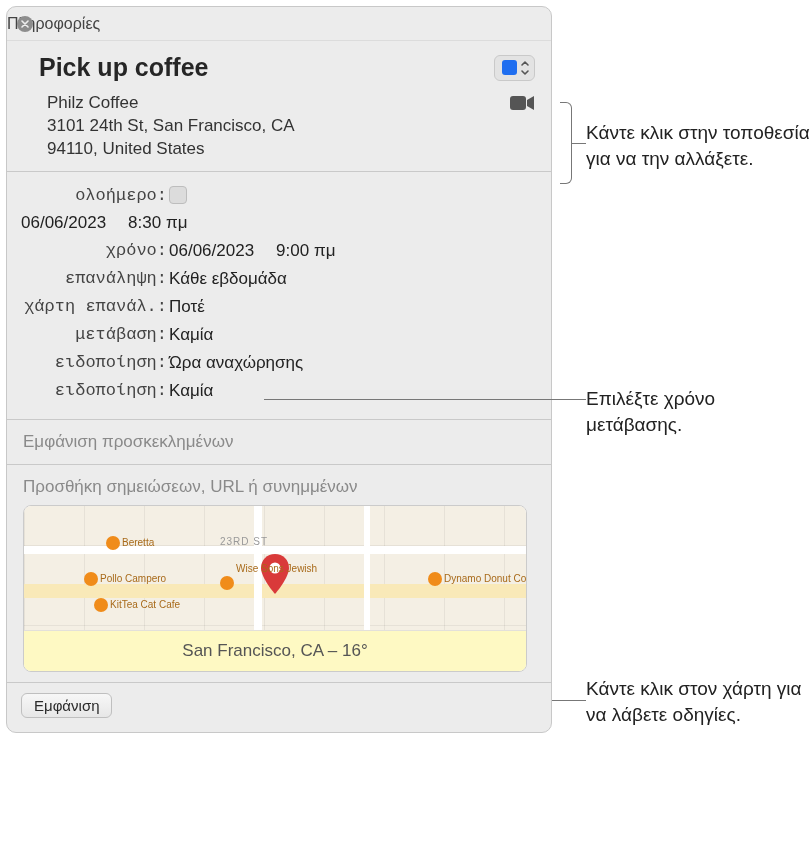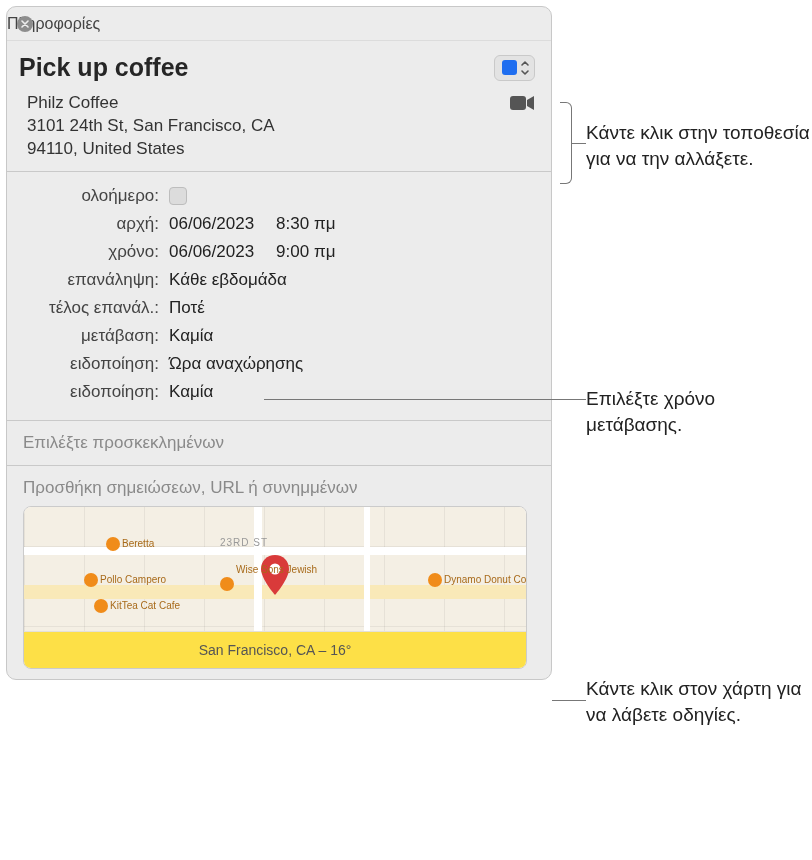--- a/index.html
+++ b/index.html
@@ -45,21 +45,21 @@
       justify-content: center;
       cursor: pointer;
     }
     .close-btn svg { display:block; }
     .titlebar-title {
       font-size: 16px;
       color: #444;
       font-weight: 500;
     }
     .header {
-      padding: 12px 16px 10px 12px;
+      padding: 12px 16px 10px 32px;
     }
     .header-row1 {
       display: flex;
       align-items: center;
       justify-content: space-between;
     }
     .event-title {
       font-size: 25px;
       font-weight: 700;
       color: #262626;
@@ -107,22 +107,23 @@
     .field-row {
       display: flex;
       align-items: center;
       padding: 4px 0;
       font-size: 17px;
       color: #333;
     }
     .field-label {
       width: 148px;
       text-align: right;
-      padding-right: 10px;
+      padding-right: 2px;
       color: #444;
+      font-family: Liberation Mono, monospace;
     }
     .field-value {
       flex: 1;
       display: flex;
       gap: 22px;
       color: #222;
     }
     .checkbox {
       width: 18px;
       height: 18px;
@@ -168,24 +169,24 @@
     .poi { position:absolute; width:14px; height:14px; border-radius:50%; background:#f08c1a; }
     .poi-label { position:absolute; font-size:10px; color:#a86a1a; white-space:nowrap; }
     .map-pin {
       position: absolute;
       left: 236px;
       top: 48px;
     }
     .map-caption {
       text-align: center;
       padding: 10px 6px;
-      font-size: 14px;
+      font-size: 17px;
       color: #555;
       border-top: 1px solid #e3e0da;
-      background: #fde047;
+      background: #fef9c3;
     }
     .footer {
       padding: 10px 14px 14px 14px;
       border-top: 1px solid #c9c9c9;
     }
     .show-btn {
       font-size: 15px;
       padding: 3px 12px;
       background: linear-gradient(#f7f7f7, #e7e7e7);
       border: 1px solid #bfbfbf;
@@ -260,41 +261,40 @@
     <div class="divider"></div>
 
     <div class="fields">
       <div class="field-row">
         <div class="field-label">ολοήμερο:</div>
         <div class="field-value">
             <div class="checkbox"></div>
           </div>
       </div>
       <div class="field-row">
-        <div class="field-label">αρχή:</div>
         <div class="field-value">
           <span>06/06/2023</span>
           <span>8:30 πμ</span>
         </div>
       </div>
       <div class="field-row">
         <div class="field-label">χρόνο:</div>
         <div class="field-value">
           <span>06/06/2023</span>
           <span>9:00 πμ</span>
         </div>
       </div>
       <div class="field-row">
         <div class="field-label">επανάληψη:</div>
         <div class="field-value">
             <span>Κάθε εβδομάδα</span>
           </div>
       </div>
       <div class="field-row">
-        <div class="field-label">τέλος επανάλ.:</div>
+        <div class="field-label">χάρτη επανάλ.:</div>
         <div class="field-value">
             <span>Ποτέ</span>
           </div>
       </div>
       <div class="field-row">
         <div class="field-label">μετάβαση:</div>
         <div class="field-value">
             <span>Καμία</span>
           </div>
       </div>
@@ -305,21 +305,21 @@
           </div>
       </div>
       <div class="field-row">
         <div class="field-label">ειδοποίηση:</div>
         <div class="field-value">
             <span>Καμία</span>
           </div>
       </div>
     </div>
 
-    <div class="invites">Επιλέξτε προσκεκλημένων</div>
+    <div class="invites">Εμφάνιση προσκεκλημένων</div>
 
     <div class="notes-sec">
       <div class="notes-placeholder">Προσθήκη σημειώσεων, URL ή συνημμένων</div>
       <div class="map-card">
         <div class="map-img">
           <div class="map-road-h"></div>
           <div class="map-road-h2"></div>
           <div class="map-road-v"></div>
           <div class="map-road-v2"></div>
           <span class="poi-label" style="left:196px; top:30px; color:#999; letter-spacing:1px;">23RD ST</span>
@@ -338,20 +338,23 @@
             <span class="poi-label" style="left: 86px; top: 93px;">KitTea Cat Cafe</span>
             <div class="poi" style="left: 196px; top: 70px;"></div>
             <span class="poi-label" style="left: 212px; top: 57px;">Wise Sons Jewish</span>
             <div class="poi" style="left: 404px; top: 66px;"></div>
             <span class="poi-label" style="left: 420px; top: 67px;">Dynamo Donut Coffee</span>
           </div>
         <div class="map-caption">San Francisco, CA – 16°</div>
       </div>
     </div>
 
+    <div class="footer">
+      <button class="show-btn">Εμφάνιση</button>
+    </div>
   </div>
 
   <div class="callouts">
 
     <div class="bracket" style="left:-6px; top:96px; width:12px; height:82px; border-radius:0 6px 6px 0;"></div>
     <div class="callout-line" style="left:6px; top:137px; width:14px;"></div>
     <div class="callout" style="top:114px;">Κάντε κλικ στην τοποθεσία για να την αλλάξετε.</div>
 
     <div class="callout-line" style="left:-302px; top:393px; width:322px;"></div>
     <div class="callout" style="top:380px;">Επιλέξτε χρόνο μετάβασης.</div>

